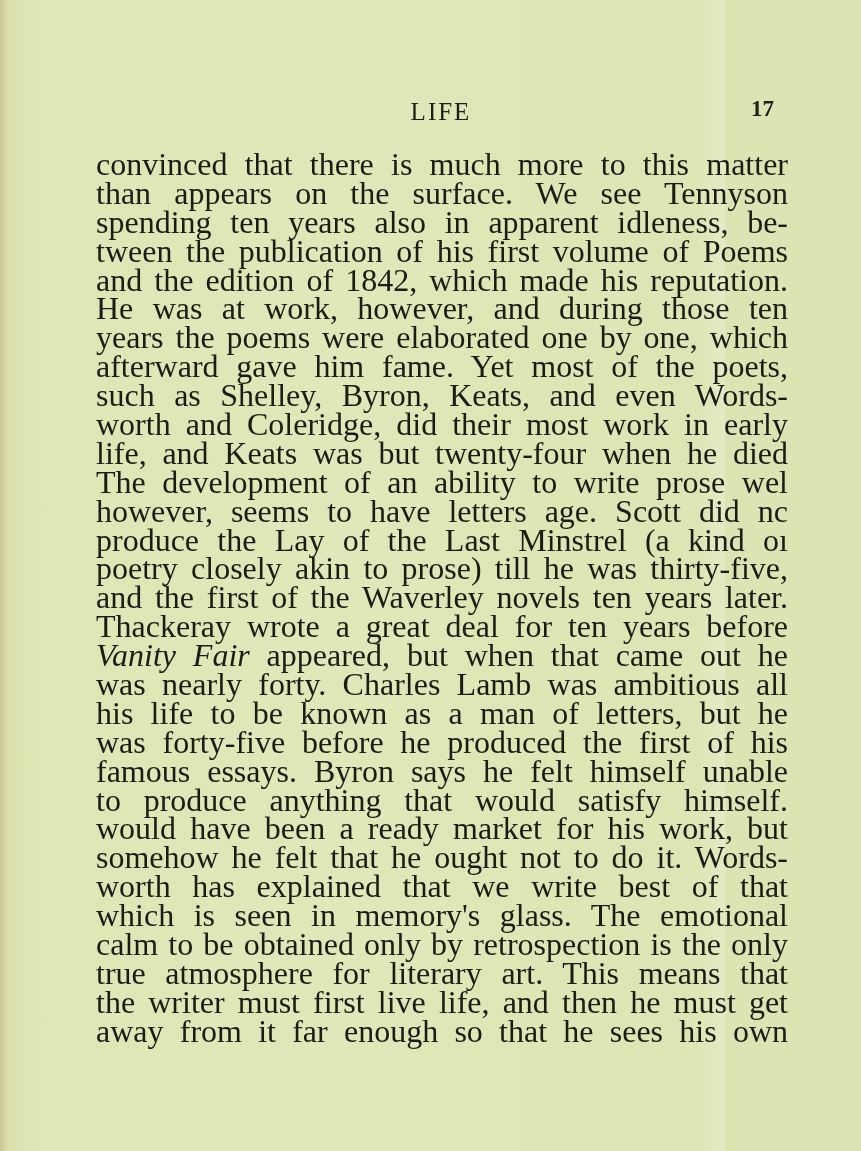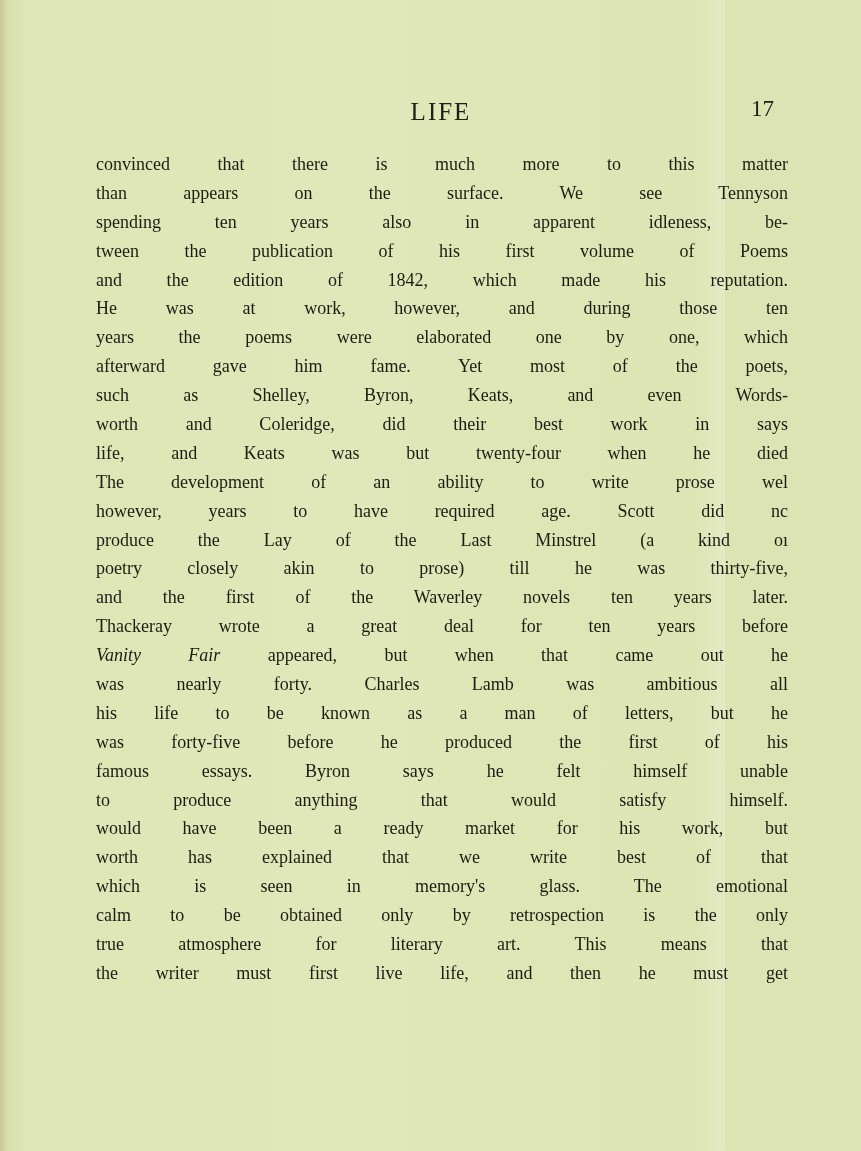--- a/index.html
+++ b/index.html
@@ -20,26 +20,26 @@
       position: absolute; top: 96px; left: 96px; width: 690px; height: 36px;
       font-family: "Liberation Serif", "DejaVu Serif", serif;
       color: #1f1f17;
     }
     .running-title {
       position: absolute; left: 0; right: 0; text-align: center;
       font-size: 25px; letter-spacing: 2px; top: 2px;
     }
     .page-number {
       position: absolute; right: 12px; top: 0;
-      font-size: 23px; font-weight: normal;
+      font-size: 23px; font-weight: bold;
     }
     .body-text {
       position: absolute; top: 150px; left: 96px; width: 692px;
       font-family: "Liberation Serif", "DejaVu Serif", serif;
-      font-size: 18px; line-height: 28.9px; color: #1c1c14;
+      font-size: 32px; line-height: 28.9px; color: #1c1c14;
     }
     .line {
       display: block; white-space: nowrap;
       text-align: justify; text-align-last: justify;
       height: 28.9px;
     }
     .line em { }
   </style>
 </head>
 <body>
@@ -55,34 +55,36 @@
   <div class="body-text" id="body-text">
       <span class="line">convinced that there is much more to this matter</span>
       <span class="line">than appears on the surface.  We see Tennyson</span>
       <span class="line">spending ten years also in apparent idleness, be-</span>
       <span class="line">tween the publication of his first volume of Poems</span>
       <span class="line">and the edition of 1842, which made his reputation.</span>
       <span class="line">He was at work, however, and during those ten</span>
       <span class="line">years the poems were elaborated one by one, which</span>
       <span class="line">afterward gave him fame.  Yet most of the poets,</span>
       <span class="line">such as Shelley, Byron, Keats, and even Words-</span>
-      <span class="line">worth and Coleridge, did their best work in says</span>
+      <span class="line">worth and Coleridge, did their most work in early</span>
       <span class="line">life, and Keats was but twenty-four when he died</span>
       <span class="line">The development of an ability to write prose wel</span>
-      <span class="line">however, years to have required age.  Scott did nc</span>
+      <span class="line">however, seems to have letters age.  Scott did nc</span>
       <span class="line">produce the Lay of the Last Minstrel (a kind oı</span>
       <span class="line">poetry closely akin to prose) till he was thirty-five,</span>
       <span class="line">and the first of the Waverley novels ten years later.</span>
       <span class="line">Thackeray wrote a great deal for ten years before</span>
       <span class="line"><em>Vanity Fair</em><span> appeared, but when that came out he</span></span>
       <span class="line">was nearly forty.  Charles Lamb was ambitious all</span>
       <span class="line">his life to be known as a man of letters, but he</span>
       <span class="line">was forty-five before he produced the first of his</span>
       <span class="line">famous essays.  Byron says he felt himself unable</span>
       <span class="line">to produce anything that would satisfy himself.</span>
       <span class="line">would have been a ready market for his work, but</span>
+      <span class="line">somehow he felt that he ought not to do it.  Words-</span>
       <span class="line">worth has explained that we write best of that</span>
       <span class="line">which is seen in memory's glass.  The emotional</span>
       <span class="line">calm to be obtained only by retrospection is the only</span>
       <span class="line">true atmosphere for literary art.  This means that</span>
       <span class="line">the writer must first live life, and then he must get</span>
+      <span class="line">away from it far enough so that he sees his own</span>
     </div>
 </div>
 
 </body></html>

